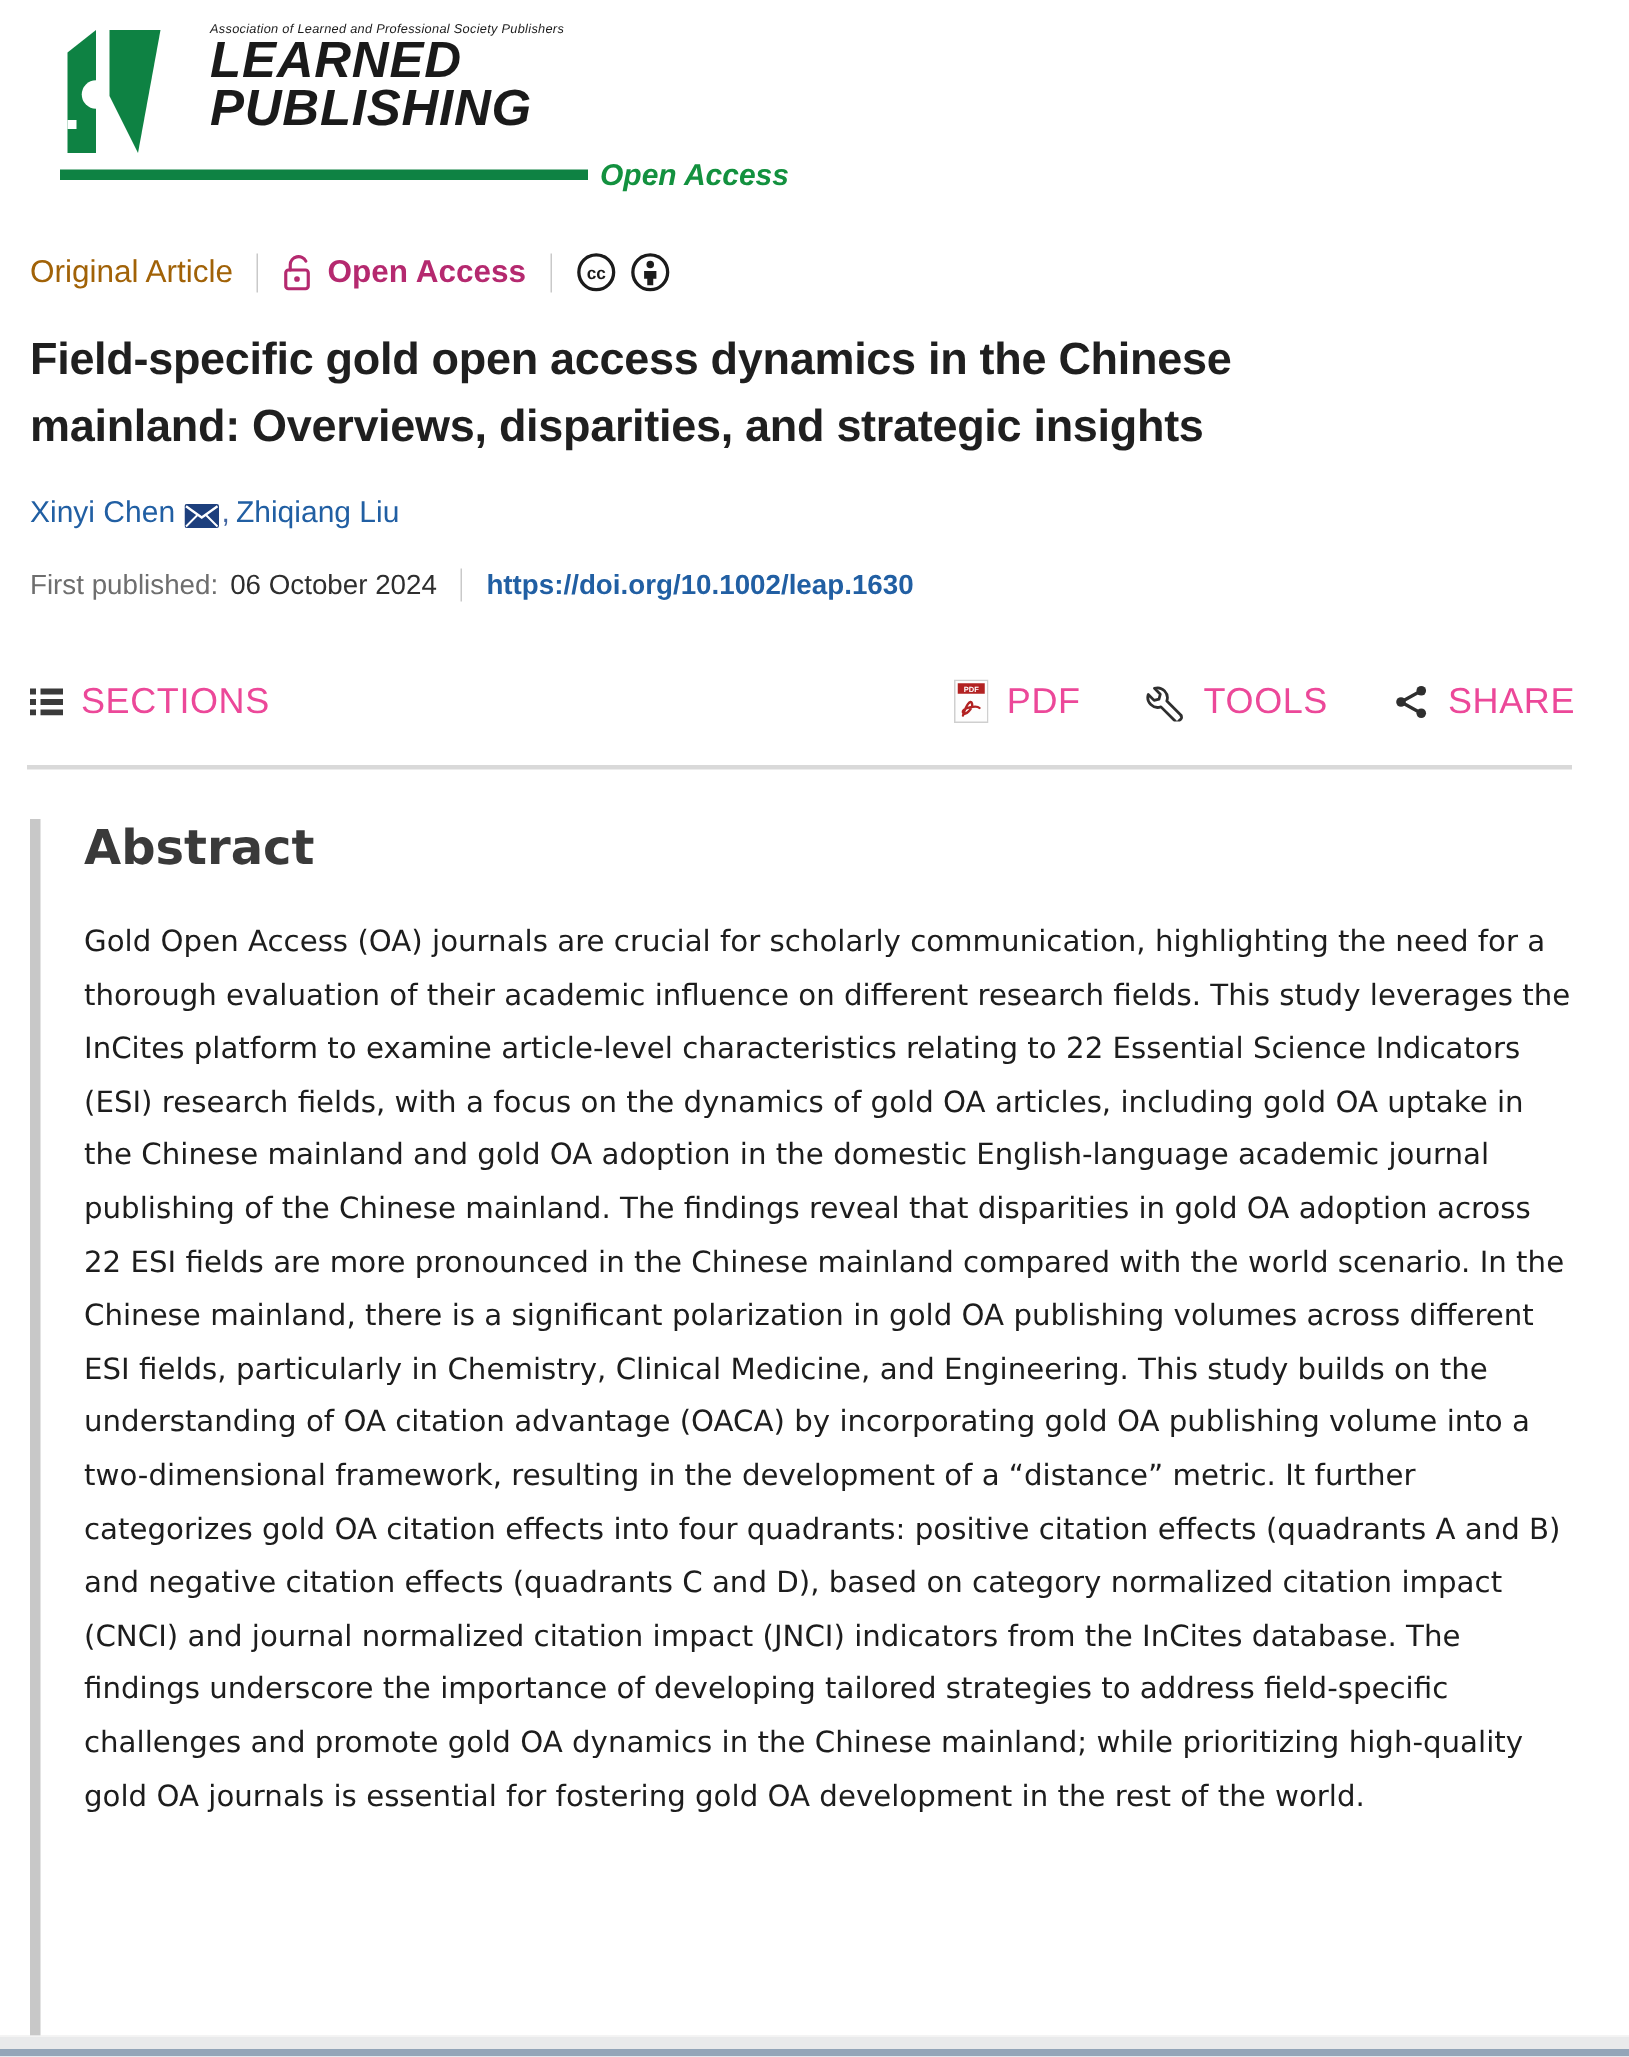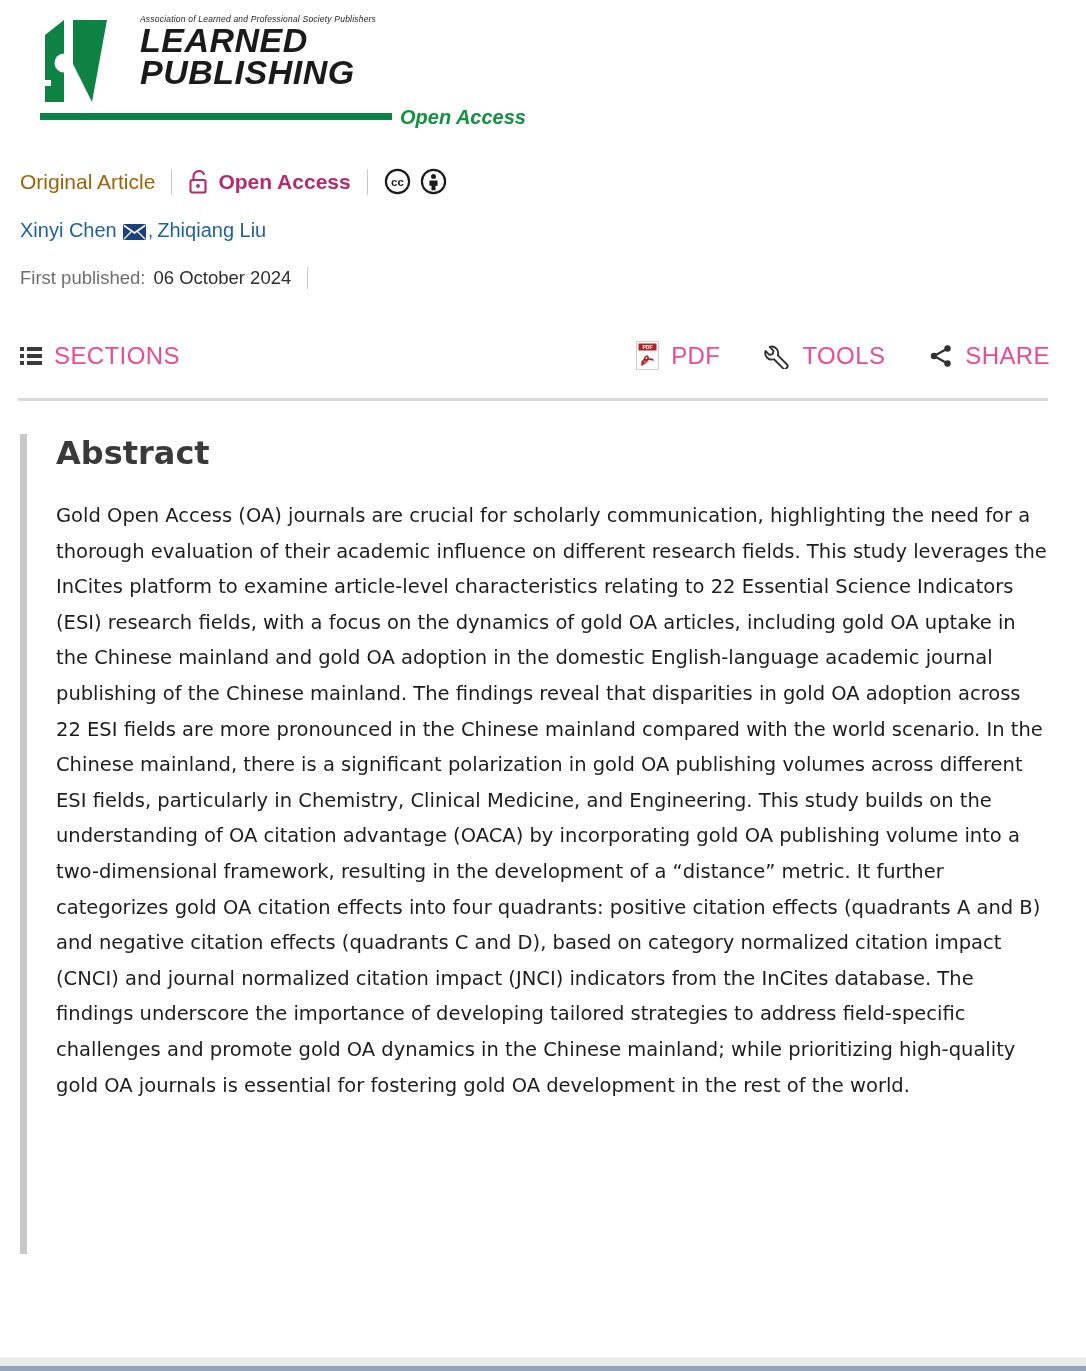--- a/index.html
+++ b/index.html
@@ -115,38 +115,40 @@
       <span class="icon">
         <svg width="27" height="27" viewBox="0 0 27 27">
           <circle cx="13.5" cy="13.5" r="11.6" fill="none" stroke="#1b1b1b" stroke-width="2.2"></circle>
           <circle cx="13.5" cy="8.4" r="2.5" fill="#1b1b1b"></circle>
           <path d="M9.4 12.6 h8.2 v5.2 h-2.1 v4.4 h-4 v-4.4 h-2.1 z" fill="#1b1b1b"></path>
         </svg>
       </span>
     </span>
   </div>
 
+  <h1 class="article-title">Field-specific gold open access dynamics in the Chinese mainland: Overviews, disparities, and strategic insights</h1>
 
   <div class="authors-row">
     <a class="author-link" style="color:#215fa3;">Xinyi Chen</a>
     <span class="icon mail-icon">
       <svg width="23" height="16" viewBox="0 0 23 16">
         <rect x="0" y="0" width="23" height="16" rx="1.5" fill="#1d3f7d"></rect>
         <path d="M1 1.5 L11.5 9 L22 1.5" fill="none" stroke="#ffffff" stroke-width="1.6"></path>
         <path d="M1 15 L8.5 7.5 M22 15 L14.5 7.5" fill="none" stroke="#ffffff" stroke-width="1.3"></path>
       </svg>
     </span>
     <span class="author-sep">, </span>
     <a class="author-link" style="color:#215fa3;">Zhiqiang Liu</a>
   </div>
 
   <div class="published-row">
     <span class="pub-label">First published:</span>
     <span class="pub-date">06 October 2024</span>
     <span class="pub-div"></span>
+    <a class="doi-link" style="color:#215fa3;">https://doi.org/10.1002/leap.1630</a>
   </div>
 
   <div class="toolbar">
     <div class="tb-item">
       <span class="icon">
         <svg width="22" height="19" viewBox="0 0 22 19">
           <rect x="0" y="1" width="4" height="4" fill="#3a3a3a"></rect>
           <rect x="7" y="1" width="15" height="4" fill="#3a3a3a"></rect>
           <rect x="0" y="8" width="4" height="4" fill="#3a3a3a"></rect>
           <rect x="7" y="8" width="15" height="4" fill="#3a3a3a"></rect>

